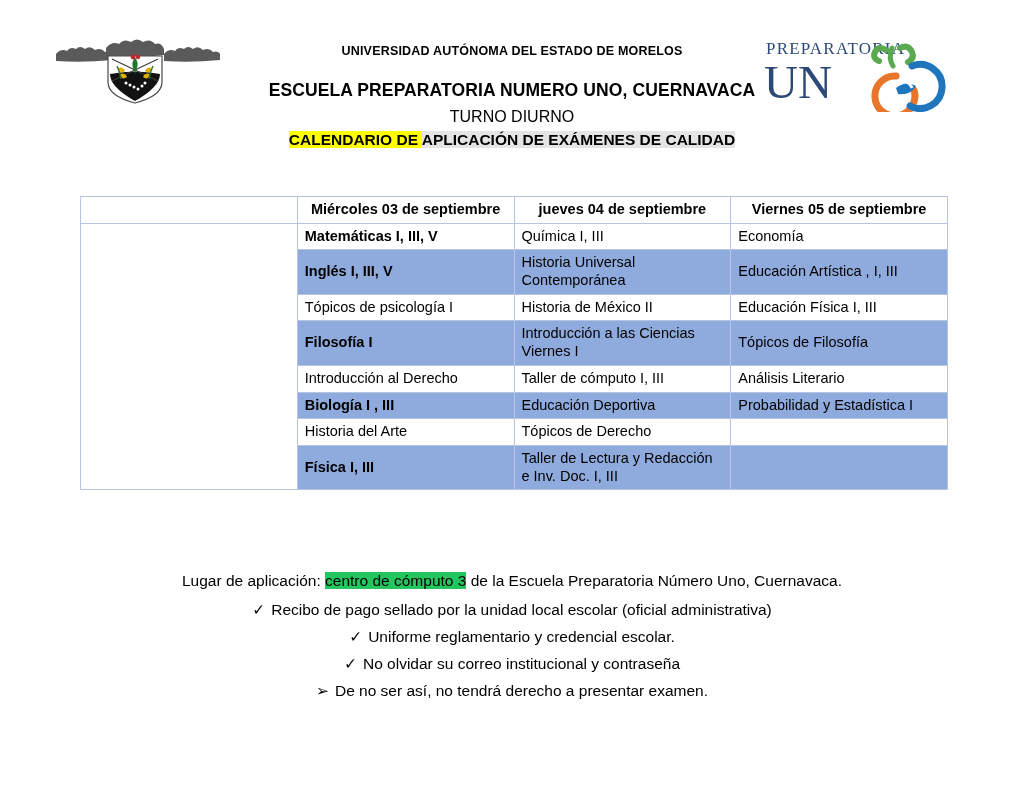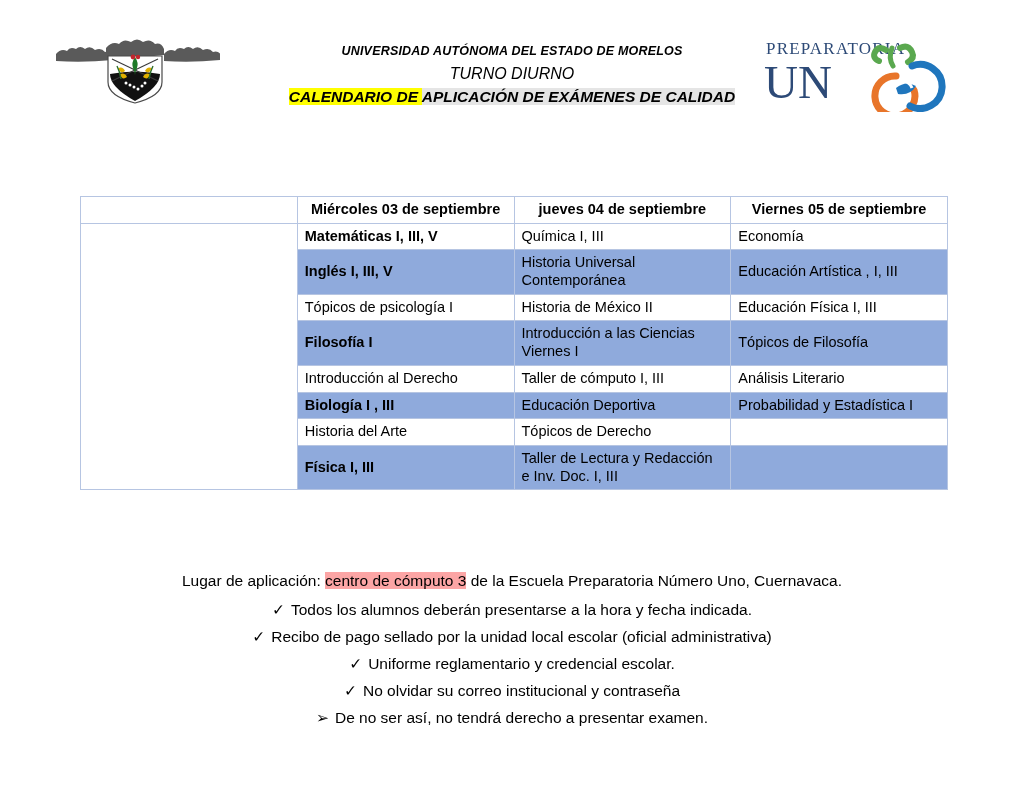--- a/index.html
+++ b/index.html
@@ -17,21 +17,21 @@
     position:relative;
     height:188px;
   }
   .crest{
     position:absolute;left:50px;top:36px;width:170px;height:68px;
   }
   .prepa-logo{
     position:absolute;left:762px;top:32px;width:186px;height:80px;
   }
   .head-lines{
-    position:absolute;left:0;top:0;width:1024px;text-align:center;font-style:italic;
+    position:absolute;left:0;top:0;width:1024px;text-align:center;
   }
   .hl1{
     font-size:12.5px;font-weight:bold;letter-spacing:.2px;
     margin-top:44px;
   }
   .hl2{
     font-size:17.5px;font-weight:bold;margin-top:22px;letter-spacing:.1px;
   }
   .hl3{
     font-size:16px;font-weight:normal;margin-top:7px;
@@ -100,21 +100,21 @@
   td.c3{width:248px;border-color:#b6c5e2;}
   td.two-line{line-height:1.4;}
 
   
   .footer{
     position:absolute;left:0;top:572px;width:1024px;text-align:center;
   }
   .place-line{
     font-size:15.5px;margin-top:0;
   }
-  .place-line .hi{background:#fca5a5;}
+  .place-line .hi{background:#22c55e;}
   .bullets{
     margin-top:11px;
   }
   .bullet{
     font-size:15.5px;
     margin-top:9px;
     white-space:nowrap;
   }
   .bullet .mk{margin-right:6px;display:inline-block;}
 </style>
@@ -171,20 +171,21 @@
         <path d="M30 30 a20 20 0 1 0 18 14" fill="none" stroke="#e8752a" stroke-width="7" stroke-linecap="round"></path>
         <path d="M46 20 a22 22 0 1 1 -2 40" fill="none" stroke="#1f76bd" stroke-width="7" stroke-linecap="round"></path>
         <path d="M30 42 q10 -8 20 -2 q-6 10 -18 8" fill="#1f76bd"></path>
         <path d="M36 34 q8 2 10 8" fill="none" stroke="#ffffff" stroke-width="3"></path>
       </g>
     </svg>
   </div>
 
   <div class="head-lines">
     <div class="hl1">UNIVERSIDAD AUTÓNOMA DEL ESTADO DE MORELOS</div>
+    <div class="hl2">ESCUELA PREPARATORIA NUMERO UNO, CUERNAVACA</div>
     <div class="hl3">TURNO DIURNO</div>
     <div class="hl5"><span class="hi">CALENDARIO DE </span><span class="hi-b">APLICACIÓN DE EXÁMENES DE CALIDAD</span></div>
   </div>
 </div>
 
 <div class="sched-wrap">
   <table class="sched">
     <tbody id="sched-body">
         <tr>
           <td class="hdr">HORARIO</td>
@@ -237,19 +238,18 @@
           <td class="c2 two-line">Taller de Lectura y Redacción e Inv. Doc.  I, III</td>
           <td class="c3"></td>
         </tr>
       </tbody>
   </table>
 </div>
 
 <div class="footer">
   <div class="place-line"><span>Lugar de aplicación: </span><span class="hi">centro de cómputo 3</span><span> de la Escuela Preparatoria Número Uno, Cuernavaca.</span></div>
   <div class="bullets" id="bullets-list">
-      <div class="bullet"><span class="mk">✓</span><span>Todos los alumnos deberán presentarse a la hora y fecha indicada.</span></div>
       <div class="bullet"><span class="mk">✓</span><span>Recibo de pago sellado por la unidad local escolar (oficial administrativa)</span></div>
       <div class="bullet"><span class="mk">✓</span><span>Uniforme reglamentario y credencial escolar.</span></div>
       <div class="bullet"><span class="mk">✓</span><span>No olvidar su correo institucional y contraseña</span></div>
       <div class="bullet"><span class="mk">➢</span><span>De no ser así, no tendrá derecho a presentar examen.</span></div>
     </div>
 </div>
 
 </body></html>

